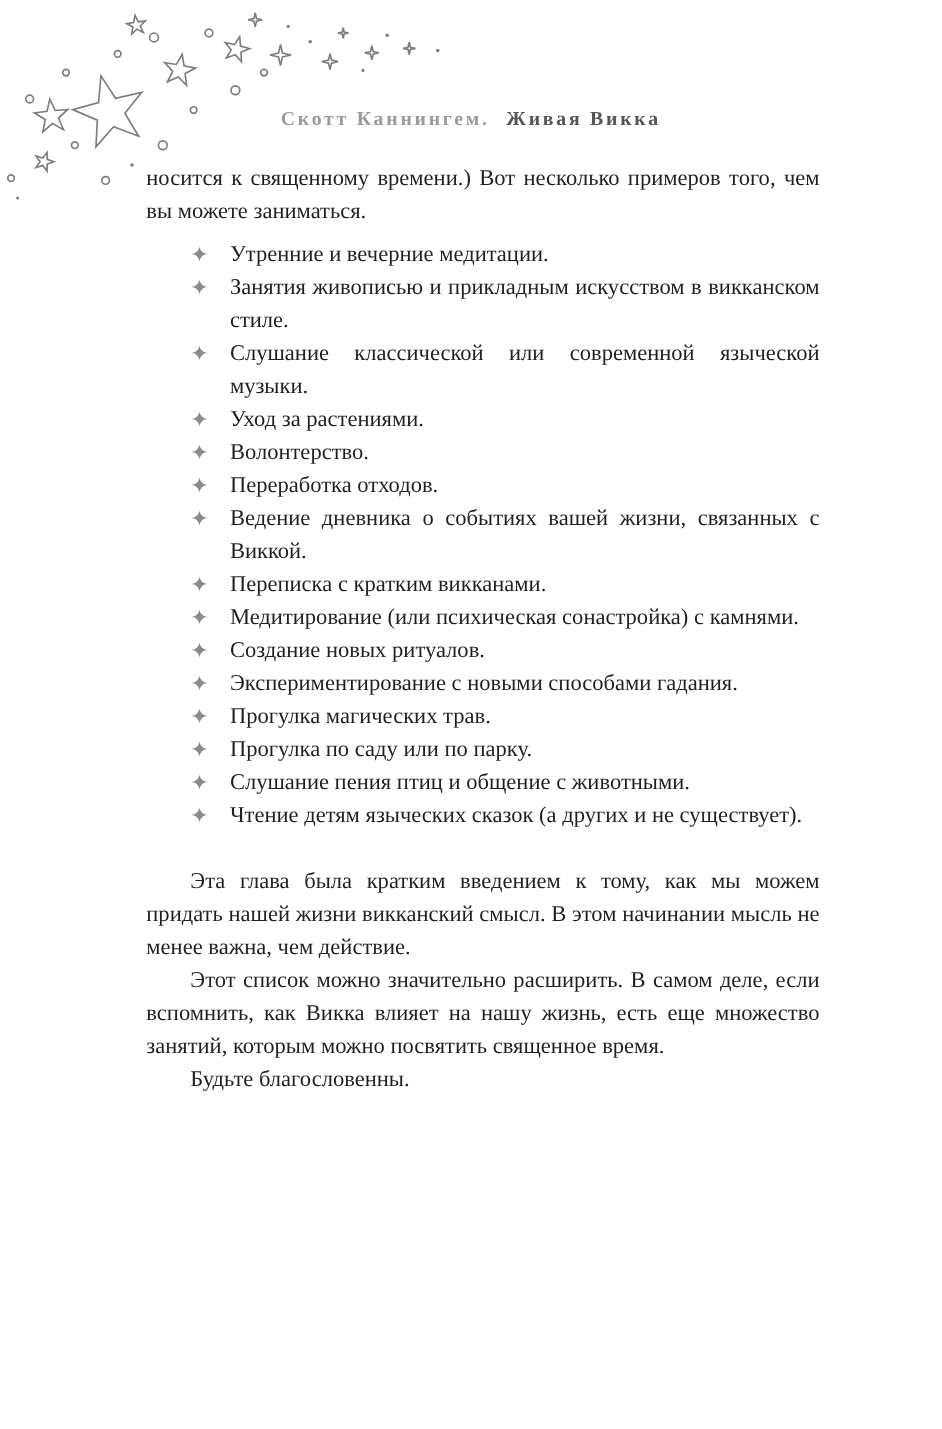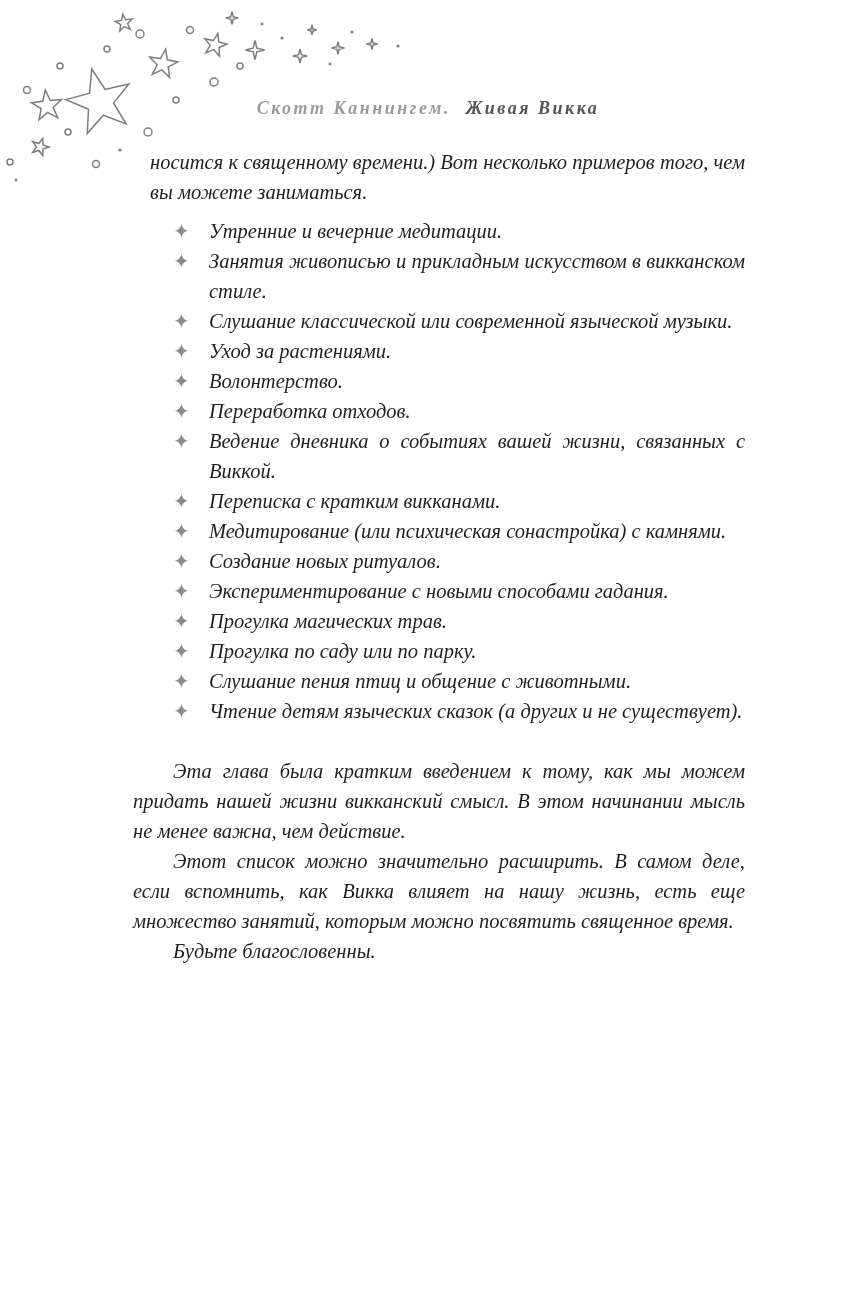--- a/index.html
+++ b/index.html
@@ -9,21 +9,20 @@
     height: 1299px;
     font-family: "Liberation Serif", serif;
     -webkit-font-smoothing: antialiased;
   }
   .page {
     position: relative;
     width: 856px;
     height: 1299px;
     background: #ffffff;
     overflow: hidden;
-    font-style: italic;
   }
   .stars-svg {
     position: absolute;
     top: 4px;
     left: 0;
     pointer-events: none;
   }
   .running-header {
     position: relative;
     padding-top: 98px;
@@ -36,21 +35,21 @@
   .running-header .author { color: #9a9a9a; }
   .running-header .title  { color: #555555; margin-left: 8px; }
   .content {
     position: relative;
     padding: 28px 111px 0 133px;
     font-size: 20.5px;
     line-height: 30px;
     color: #1f1f1f;
     text-align: justify;
   }
-  .intro { text-align: justify; margin-left: 17px; }
+  .intro { text-align: justify; }
   ul.activities {
     list-style: none;
     margin-top: 9px;
   }
   ul.activities li {
     position: relative;
     padding-left: 76px;
     text-align: justify;
   }
   ul.activities li .bullet {

